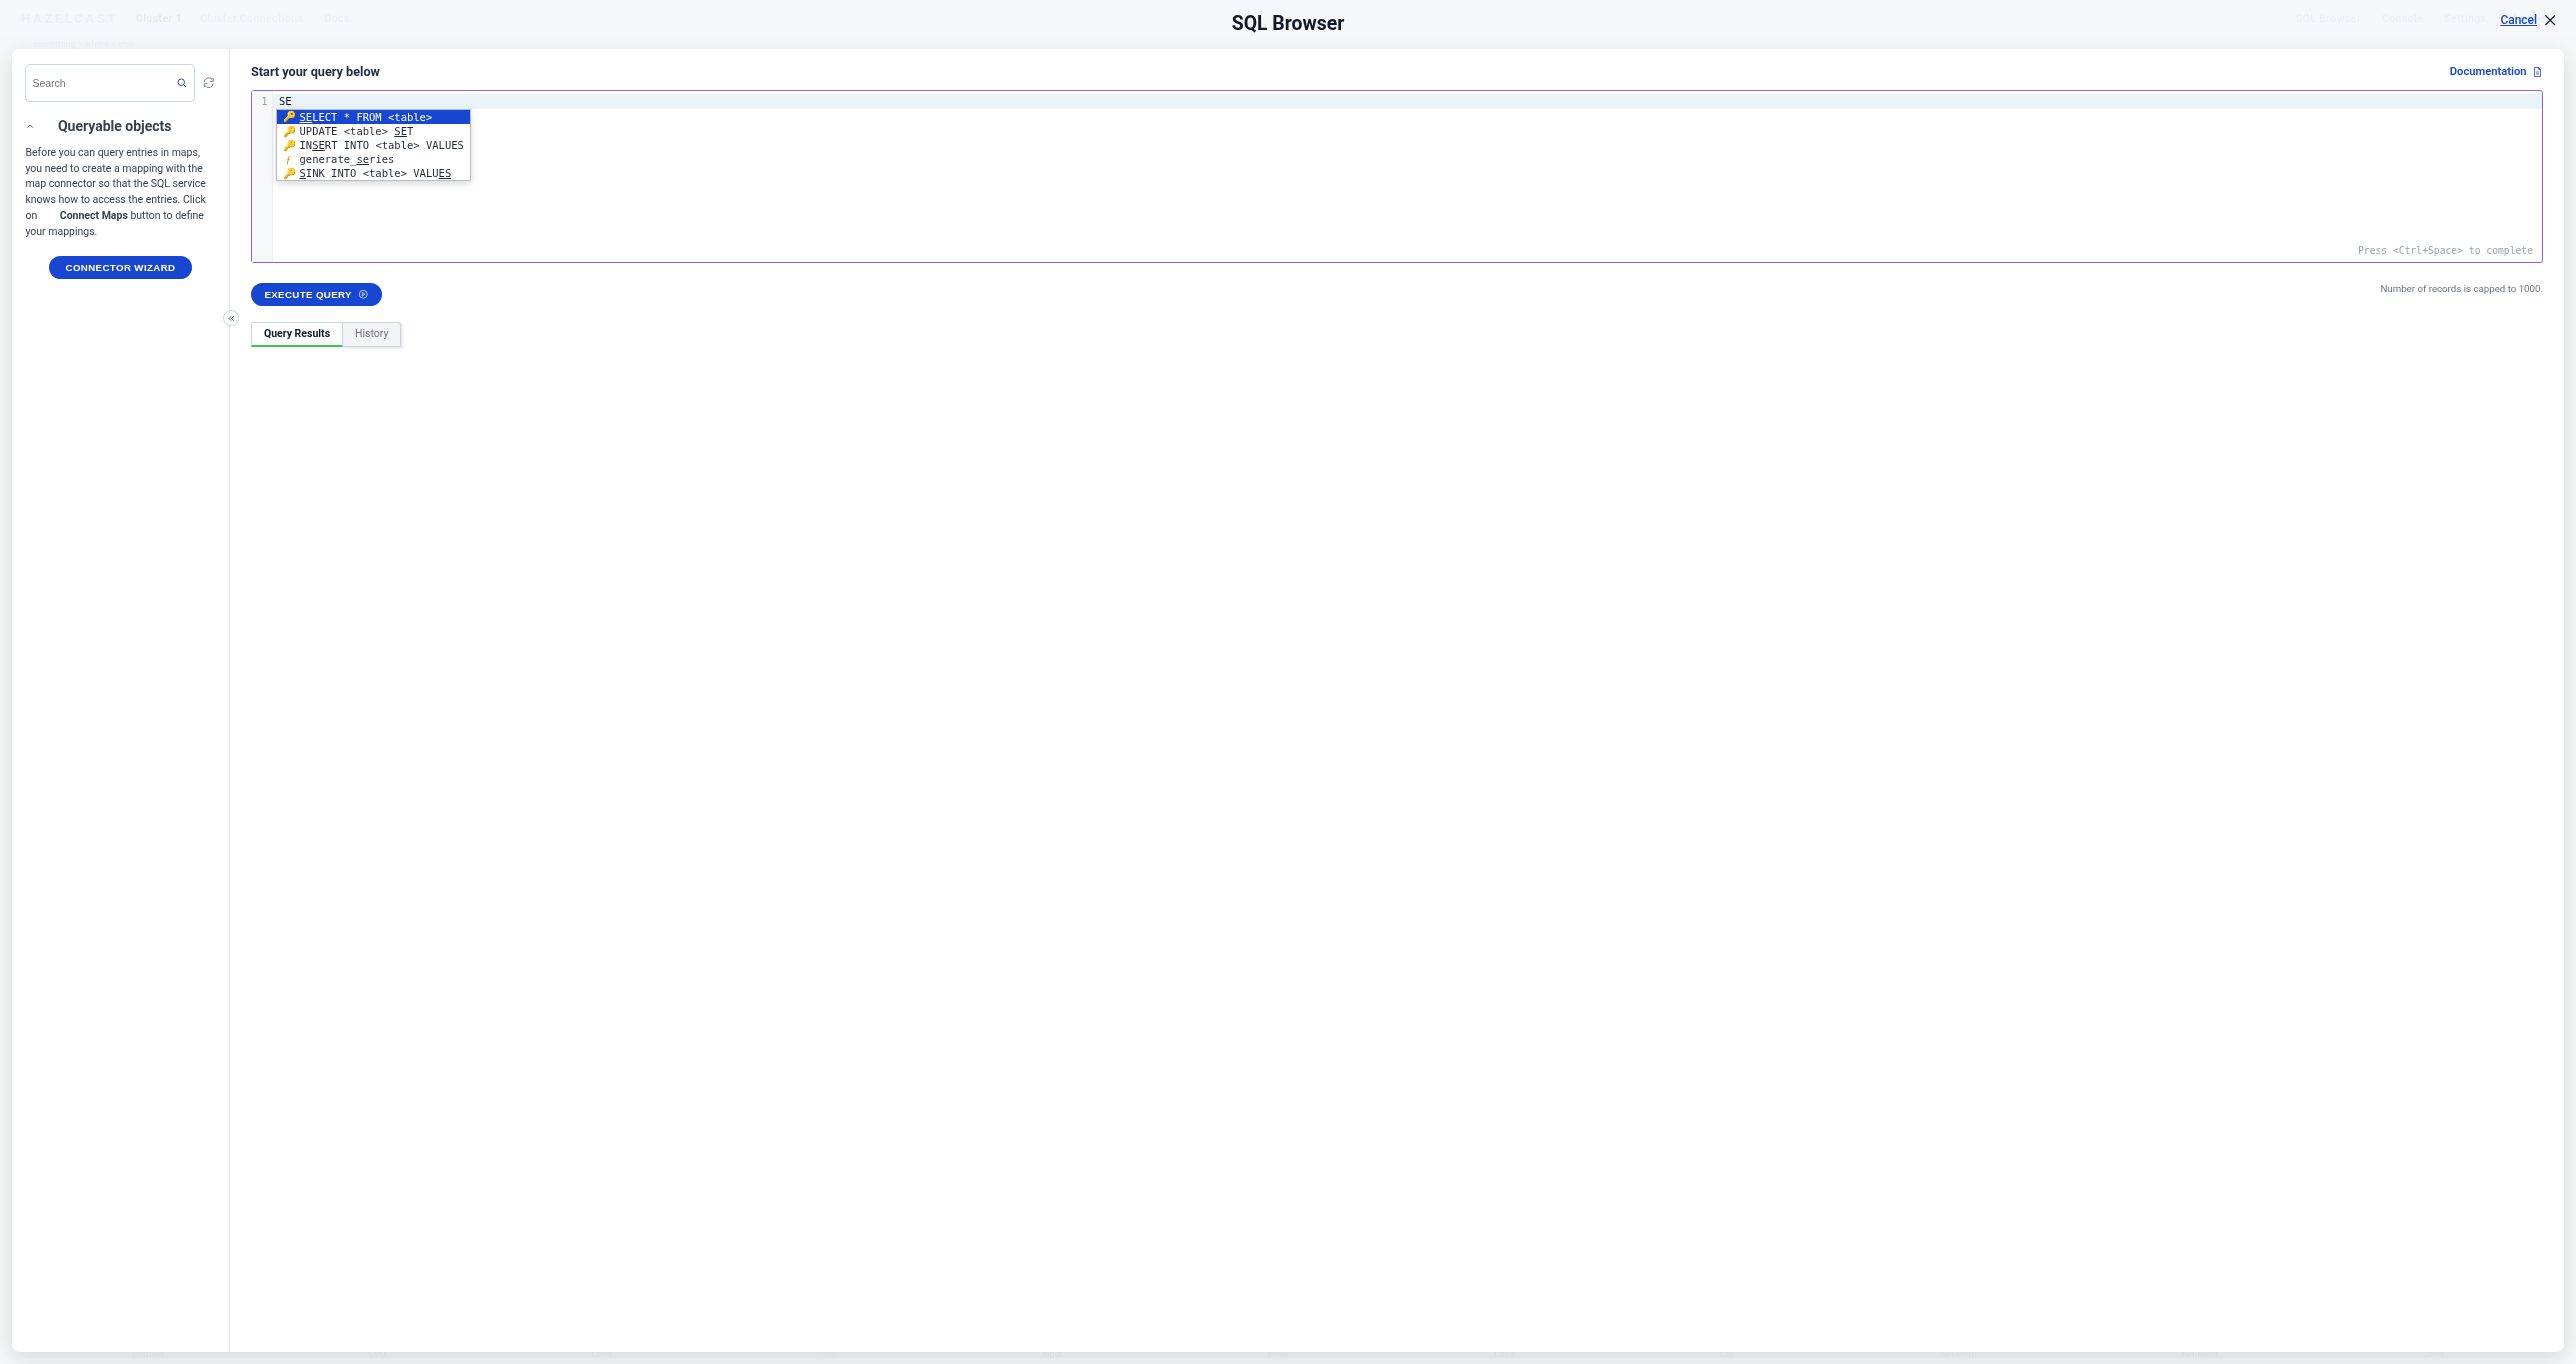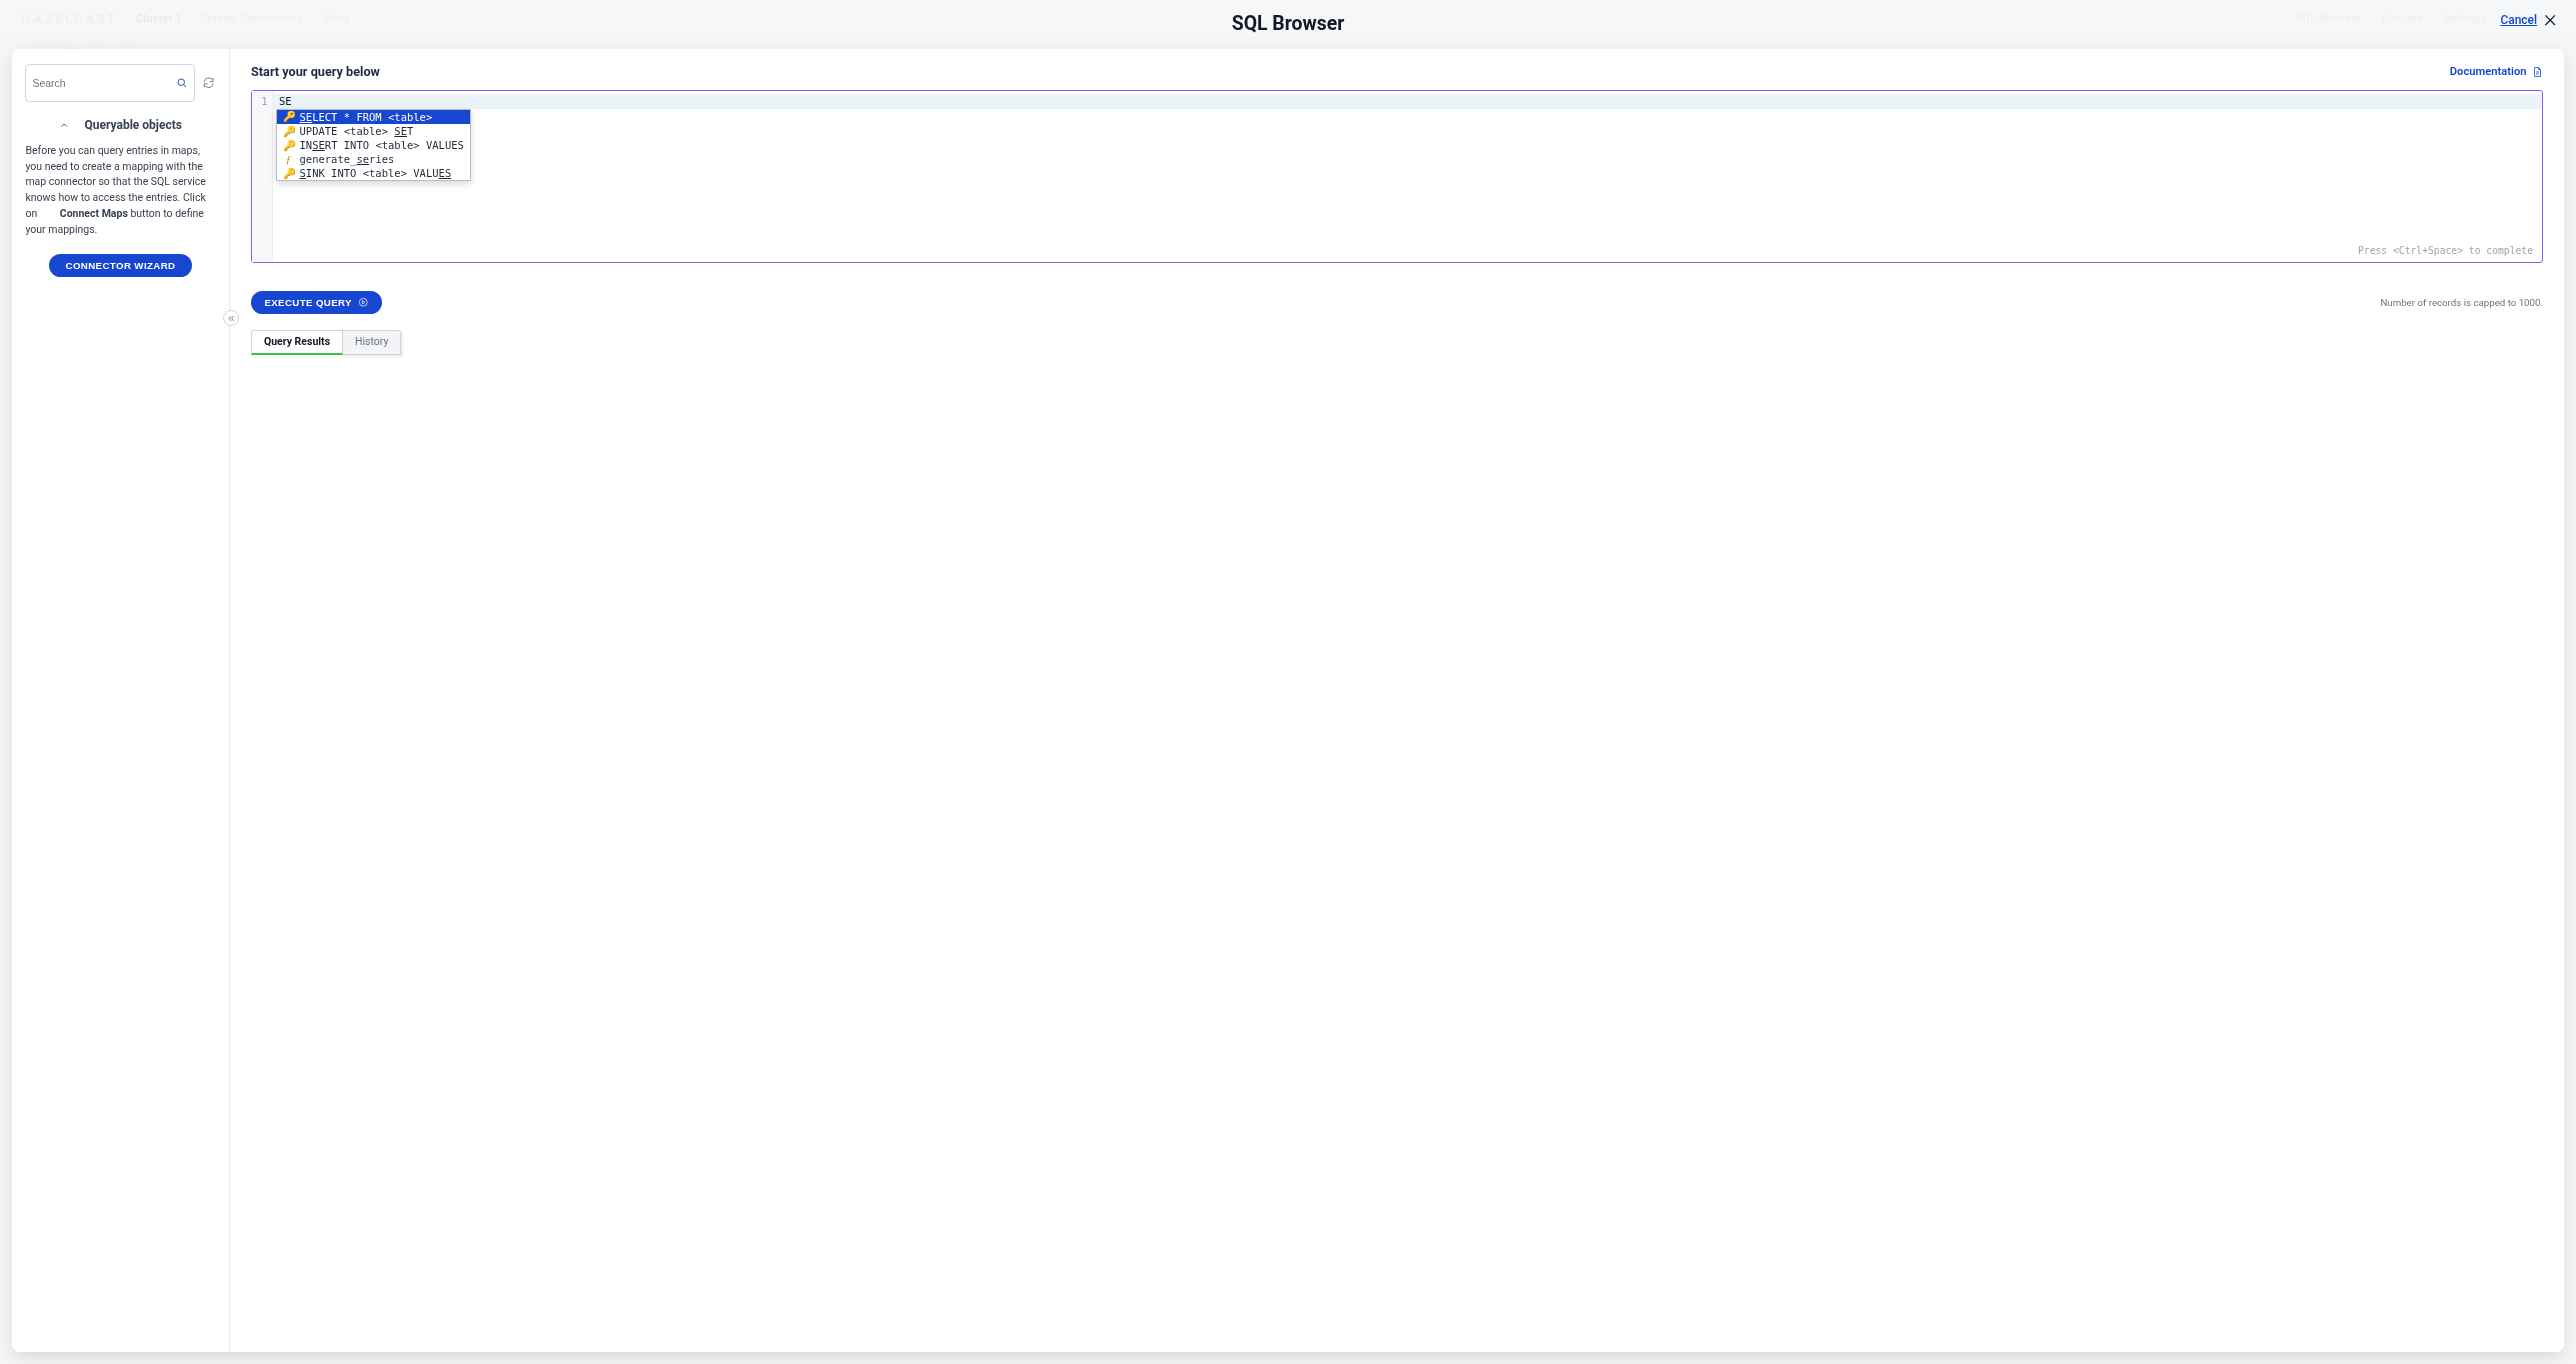--- a/index.html
+++ b/index.html
@@ -68,21 +68,21 @@
   .search-row { display:flex; align-items:center; gap:7.5px; }
   .search-box {
     flex:1; display:flex; align-items:center;
     border:0.7px solid #cbd5e1; border-radius:4.5px;
     padding:16px 6px; height:38px;
     background:#fff;
   }
   .search-box input { flex:1; border:none; outline:none; font-size:10.5px; background:transparent; color:#374151;}
   .search-icon { width:12px; height:12px; stroke:#2b4fb0; stroke-width:2; fill:none; }
   .refresh-icon { width:13.4px; height:13.4px; stroke:#6b7280; stroke-width:1.6; fill:none; cursor:pointer;}
-  .section-title { display:flex; align-items:center; gap:15px; margin-top:16.4px; font-weight:700; color:#374151; font-size:12px;justify-content:center;}
+  .section-title { display:flex; align-items:center; gap:22px; margin-top:16.4px; font-weight:700; color:#374151; font-size:14px;}
   .chev { width:10.5px; height:10.5px; stroke:#374151; stroke-width:2; fill:none;}
   .help-text { margin-top:10.5px; font-size:10.5px; line-height:1.5; color:#374151; }
   .help-text b { font-weight:700;padding-left:20px; }
   .cw-btn {
     display:block; margin:16.4px auto 0;
     background:#1746d1; color:#fff; border:none;
     border-radius:13.4px; padding:6px 16.4px;
     font-size:9.7px; font-weight:700; letter-spacing:0.04em;
     cursor:pointer;
   }
@@ -143,21 +143,21 @@
   .ac-row .icn { width:10.5px; text-align:center; }
   .ac-row.sel { background:#1746d1; color:#fff; }
   .ac-row.sel u { color:#fff; }
   .ac-row u { text-decoration: underline; }
   .fn-icon { font-style: italic; font-family: Georgia, serif; color:#c18a00; }
   .key-icon { color:#d9a600; }
   .hint {
     position:absolute; right:9px; bottom:6px;
     color:#9ca3af; font-size:9.7px;
   }
-  .below-row { display:flex; align-items:center; justify-content:space-between; margin-top:28px;}
+  .below-row { display:flex; align-items:flex-start; justify-content:space-between; margin-top:20px;}
   .exec-btn {
     background:#1746d1; color:#fff; border:none;
     border-radius:13.4px; padding:6px 13.4px;
     font-size:9.7px; font-weight:700; letter-spacing:0.04em;
     display:flex; align-items:center; gap:6px; cursor:pointer;
   }
   .play-icon { width:10.5px; height:10.5px; stroke:#fff; stroke-width:1.6; fill:none;}
   .cap-note { color:#6b7280; font-size:9.7px; }
 
   .tabs { margin-top:16.4px; display:flex; }

